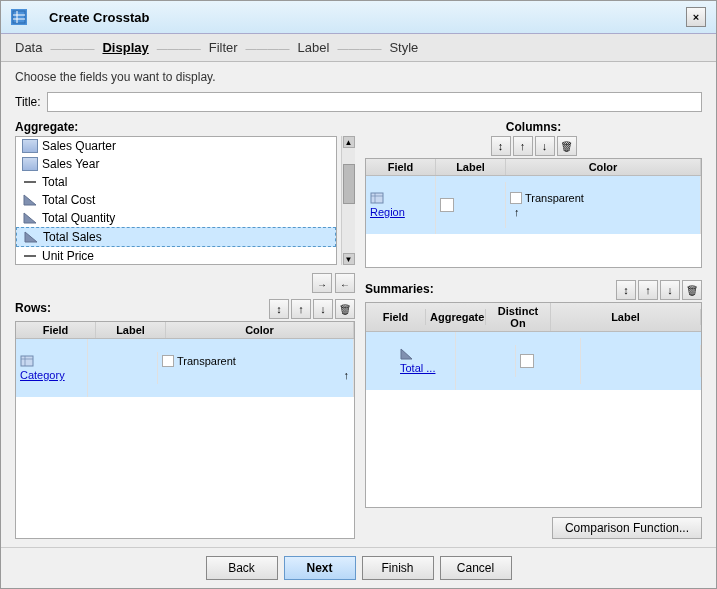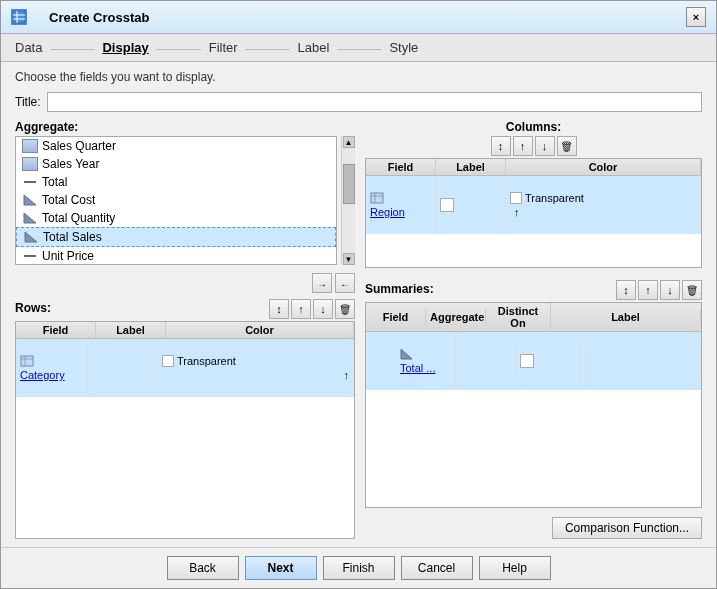--- a/index.html
+++ b/index.html
@@ -431,15 +431,14 @@
         </div>
       </div>
     </div>
   </div>
 
   <div class="footer">
     <button class="footer-btn">Back</button>
     <button class="footer-btn primary">Next</button>
     <button class="footer-btn">Finish</button>
     <button class="footer-btn">Cancel</button>
-    <button class="footer-btn">Help</button>
   </div>
 </div>
 
 </body></html>

